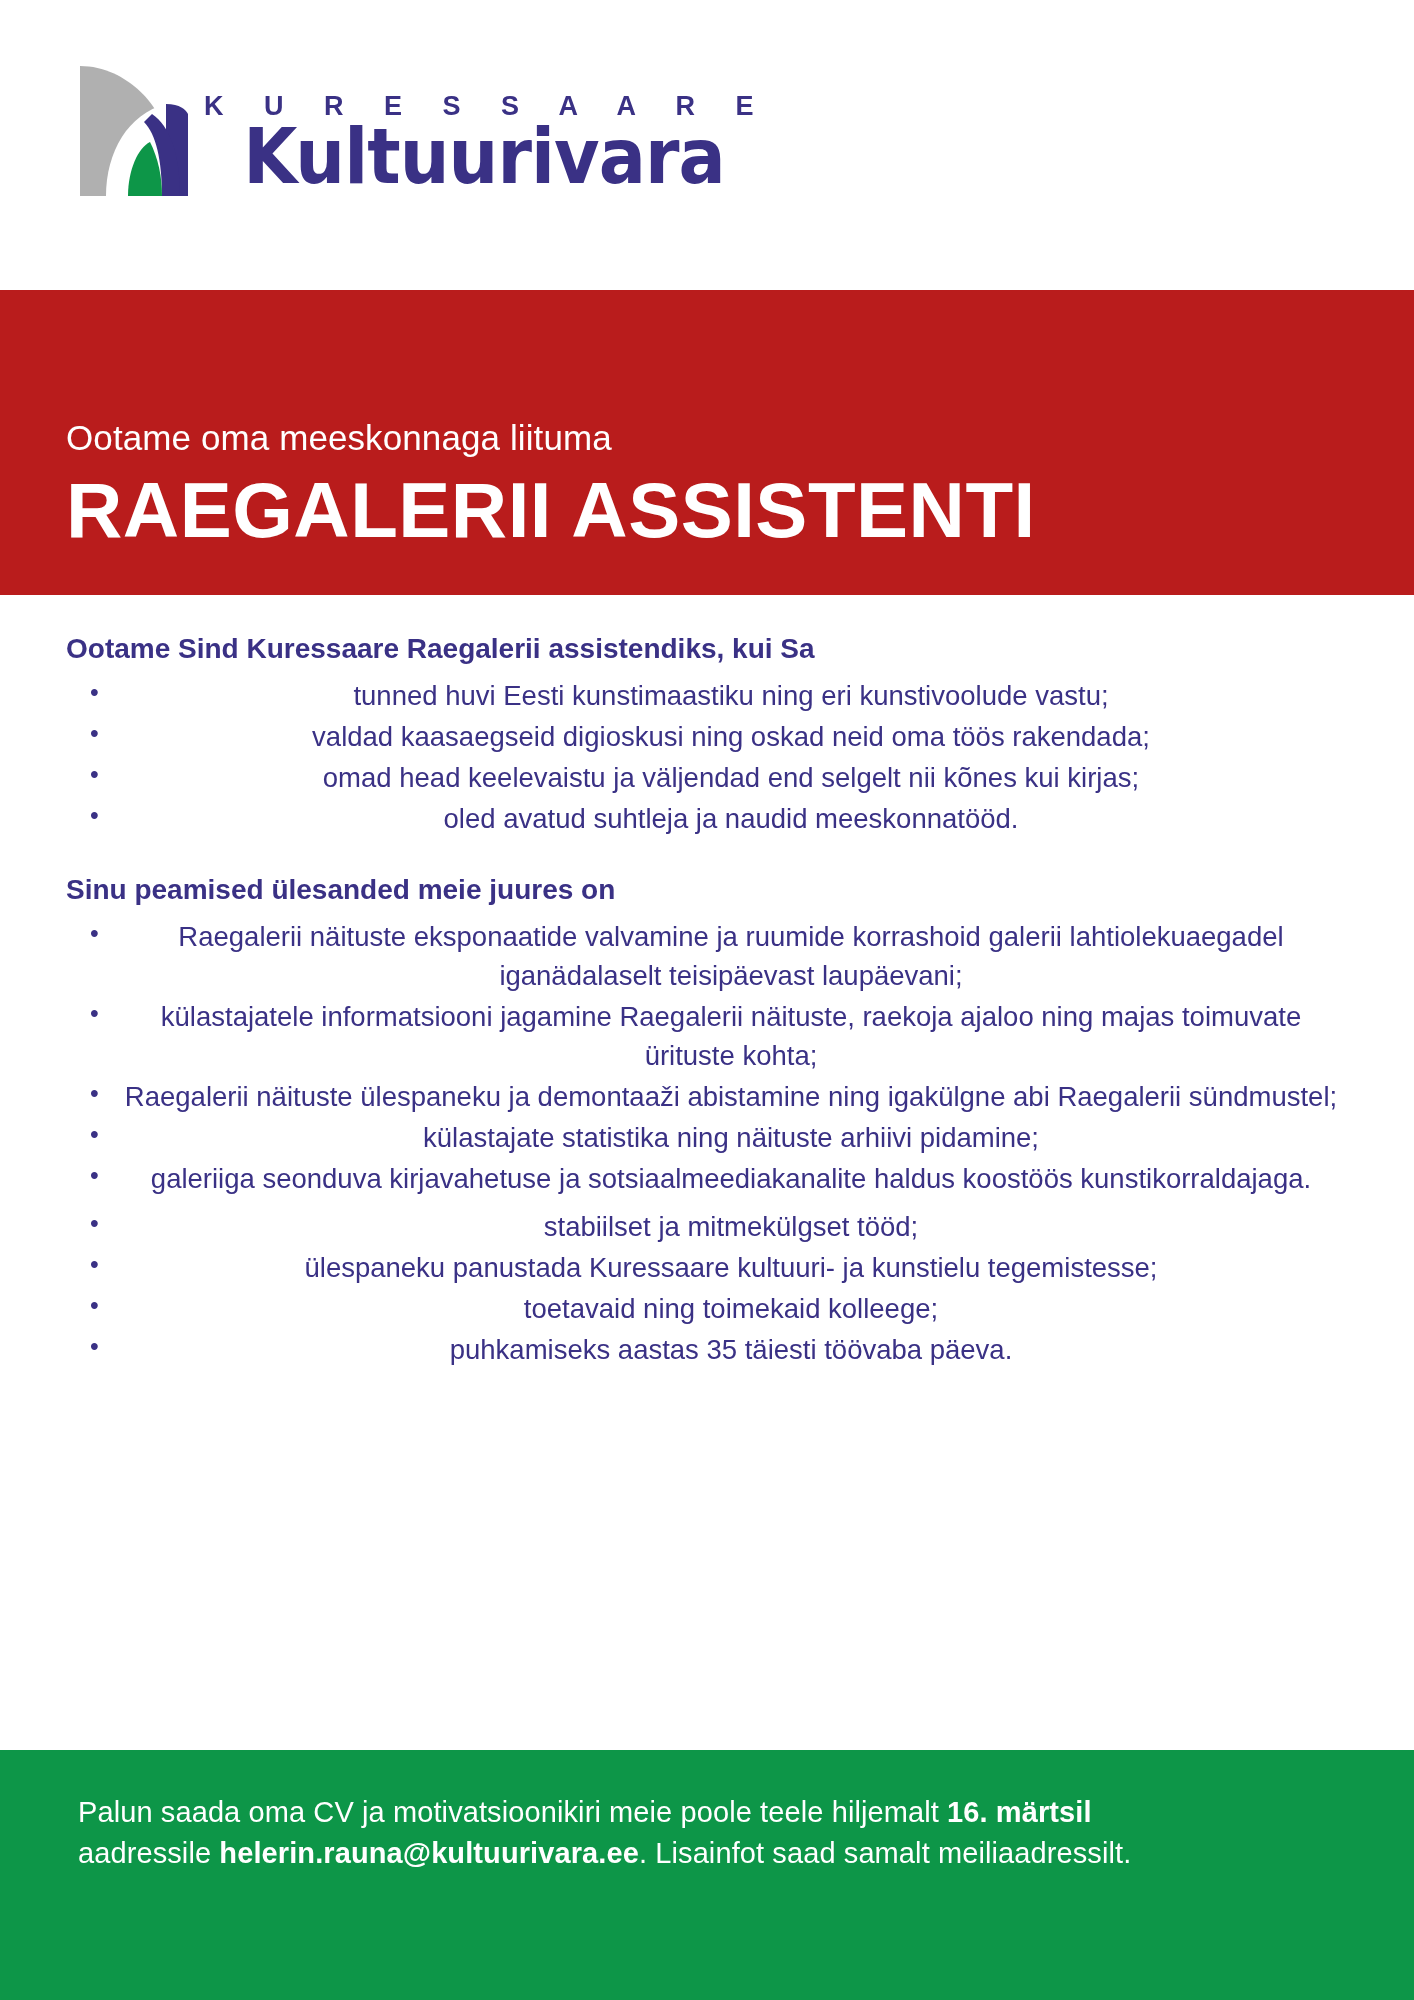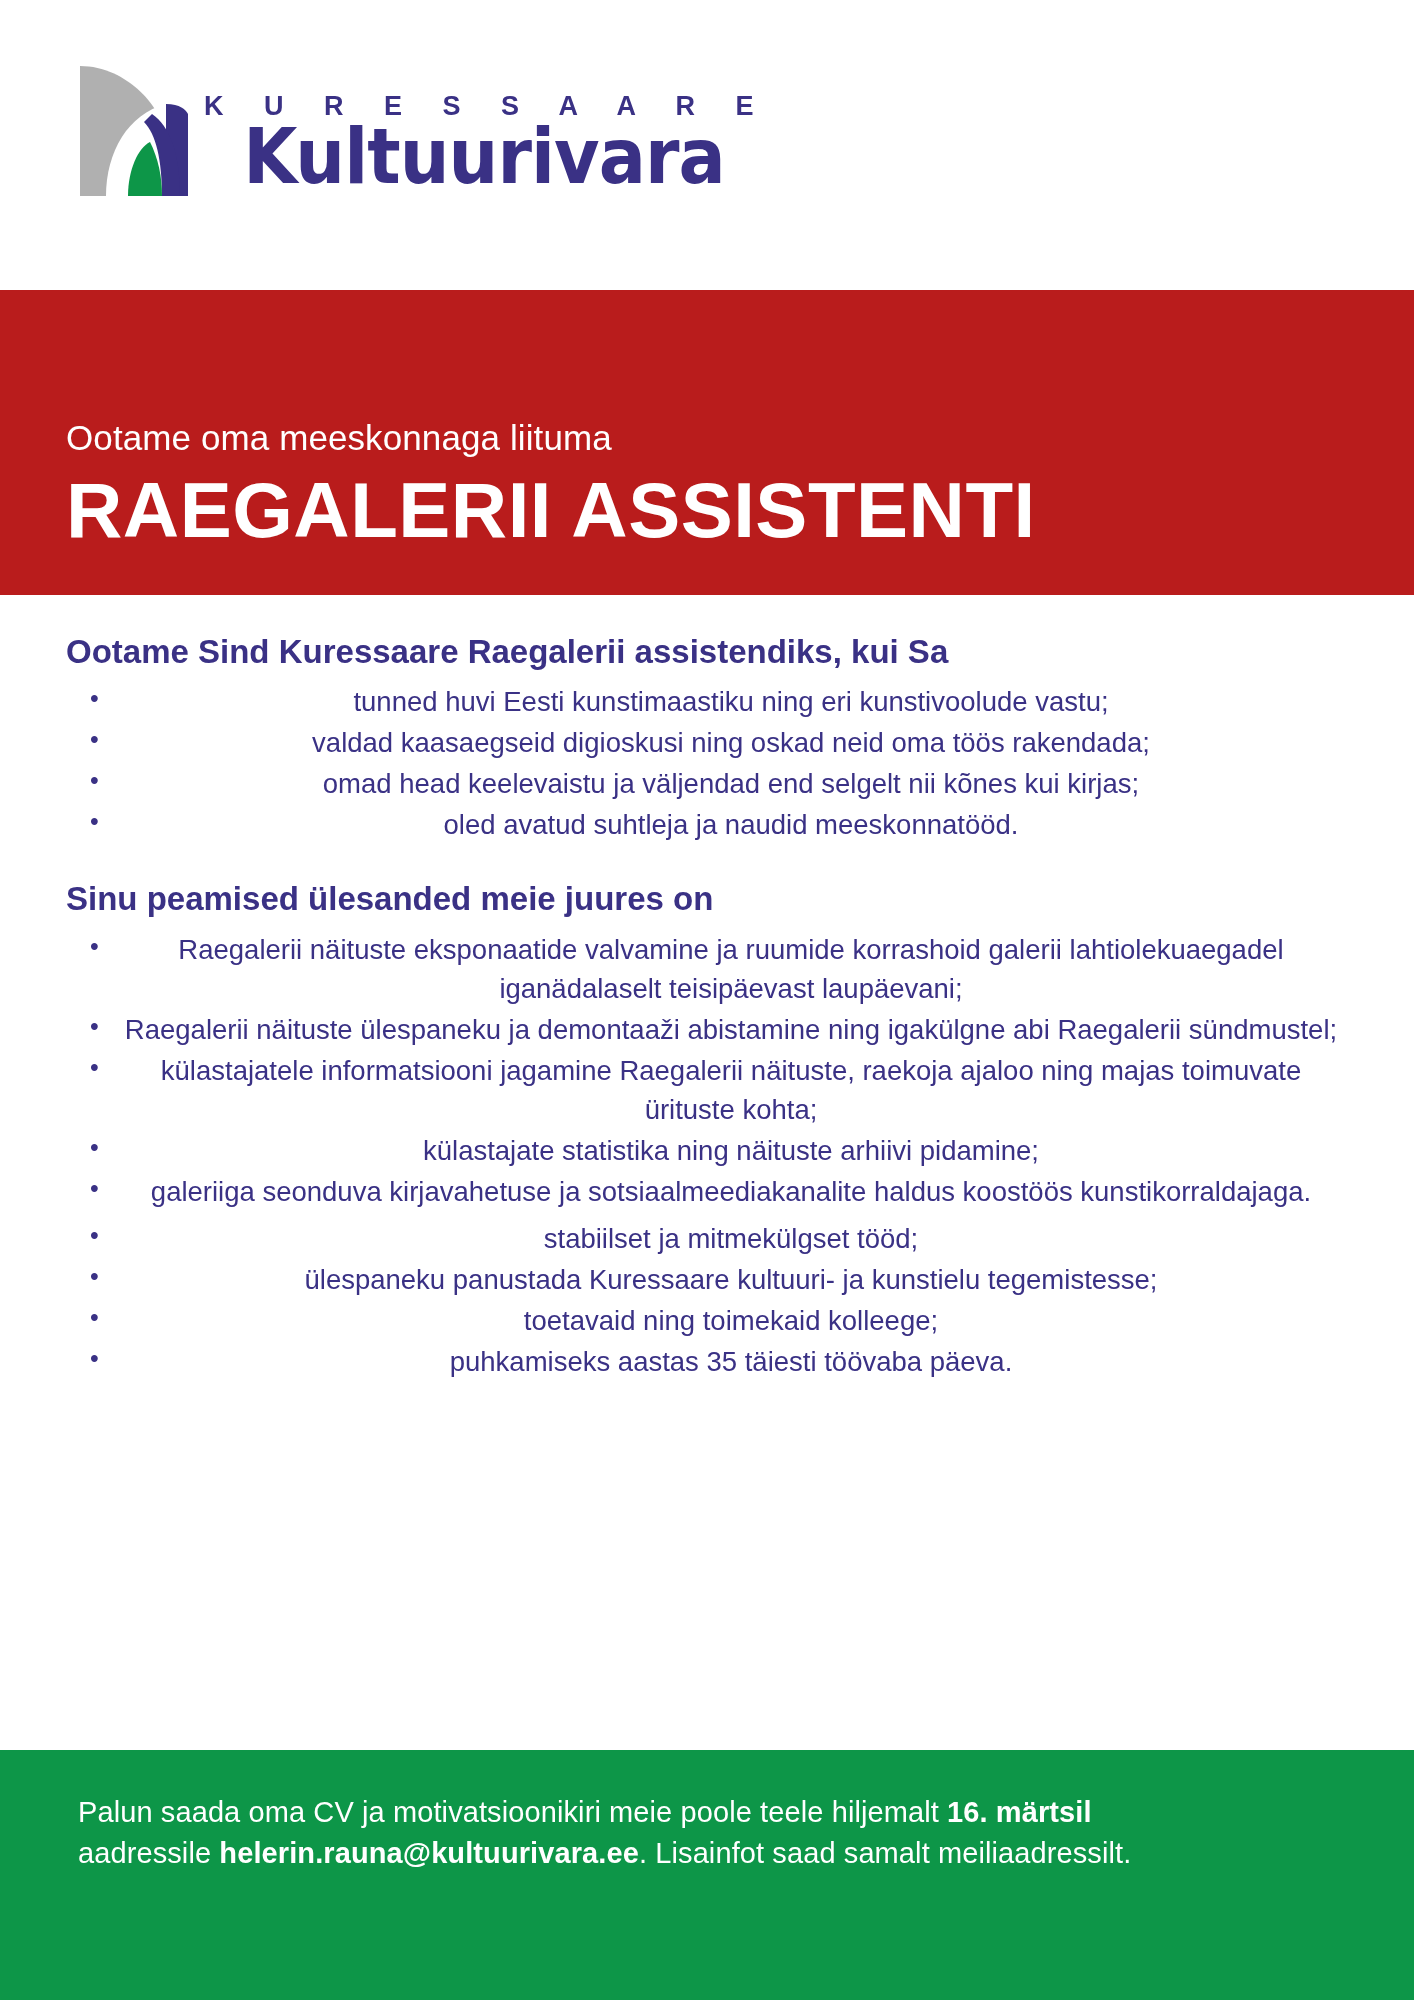--- a/index.html
+++ b/index.html
@@ -91,21 +91,21 @@
 
   
   .content {
     padding: 36px 66px 0 66px;
   }
   .section {
     margin-bottom: 8px;
   }
   .section-heading {
     color: #3a3185;
-    font-size: 33px;
+    font-size: 28px;
     font-weight: 700;
     line-height: 1.25;
     margin: 34px 0 10px 0;
   }
   .section:first-child .section-heading {
     margin-top: 0;
   }
   ul.bullets {
     list-style: none;
     margin: 0;
@@ -189,22 +189,22 @@
       <li>valdad kaasaegseid digioskusi ning oskad neid oma töös rakendada;</li>
       <li>omad head keelevaistu ja väljendad end selgelt nii kõnes kui kirjas;</li>
       <li>oled avatud suhtleja ja naudid meeskonnatööd.</li>
     </ul>
   </div>
 
   <div class="section">
     <h2 class="section-heading">Sinu peamised ülesanded meie juures on</h2>
     <ul class="bullets">
       <li>Raegalerii näituste eksponaatide valvamine ja ruumide korrashoid galerii lahtiolekuaegadel iganädalaselt teisipäevast laupäevani;</li>
+      <li>külastajatele informatsiooni jagamine Raegalerii näituste, raekoja ajaloo ning majas toimuvate ürituste kohta;</li>
       <li>Raegalerii näituste ülespaneku ja demontaaži abistamine ning igakülgne abi Raegalerii sündmustel;</li>
-      <li>külastajatele informatsiooni jagamine Raegalerii näituste, raekoja ajaloo ning majas toimuvate ürituste kohta;</li>
       <li>külastajate statistika ning näituste arhiivi pidamine;</li>
       <li>galeriiga seonduva kirjavahetuse ja sotsiaalmeediakanalite haldus koostöös kunstikorraldajaga.</li>
     </ul>
   </div>
 
   <div class="section">
     <ul class="bullets">
       <li>stabiilset ja mitmekülgset tööd;</li>
       <li>ülespaneku panustada Kuressaare kultuuri- ja kunstielu tegemistesse;</li>
       <li>toetavaid ning toimekaid kolleege;</li>

